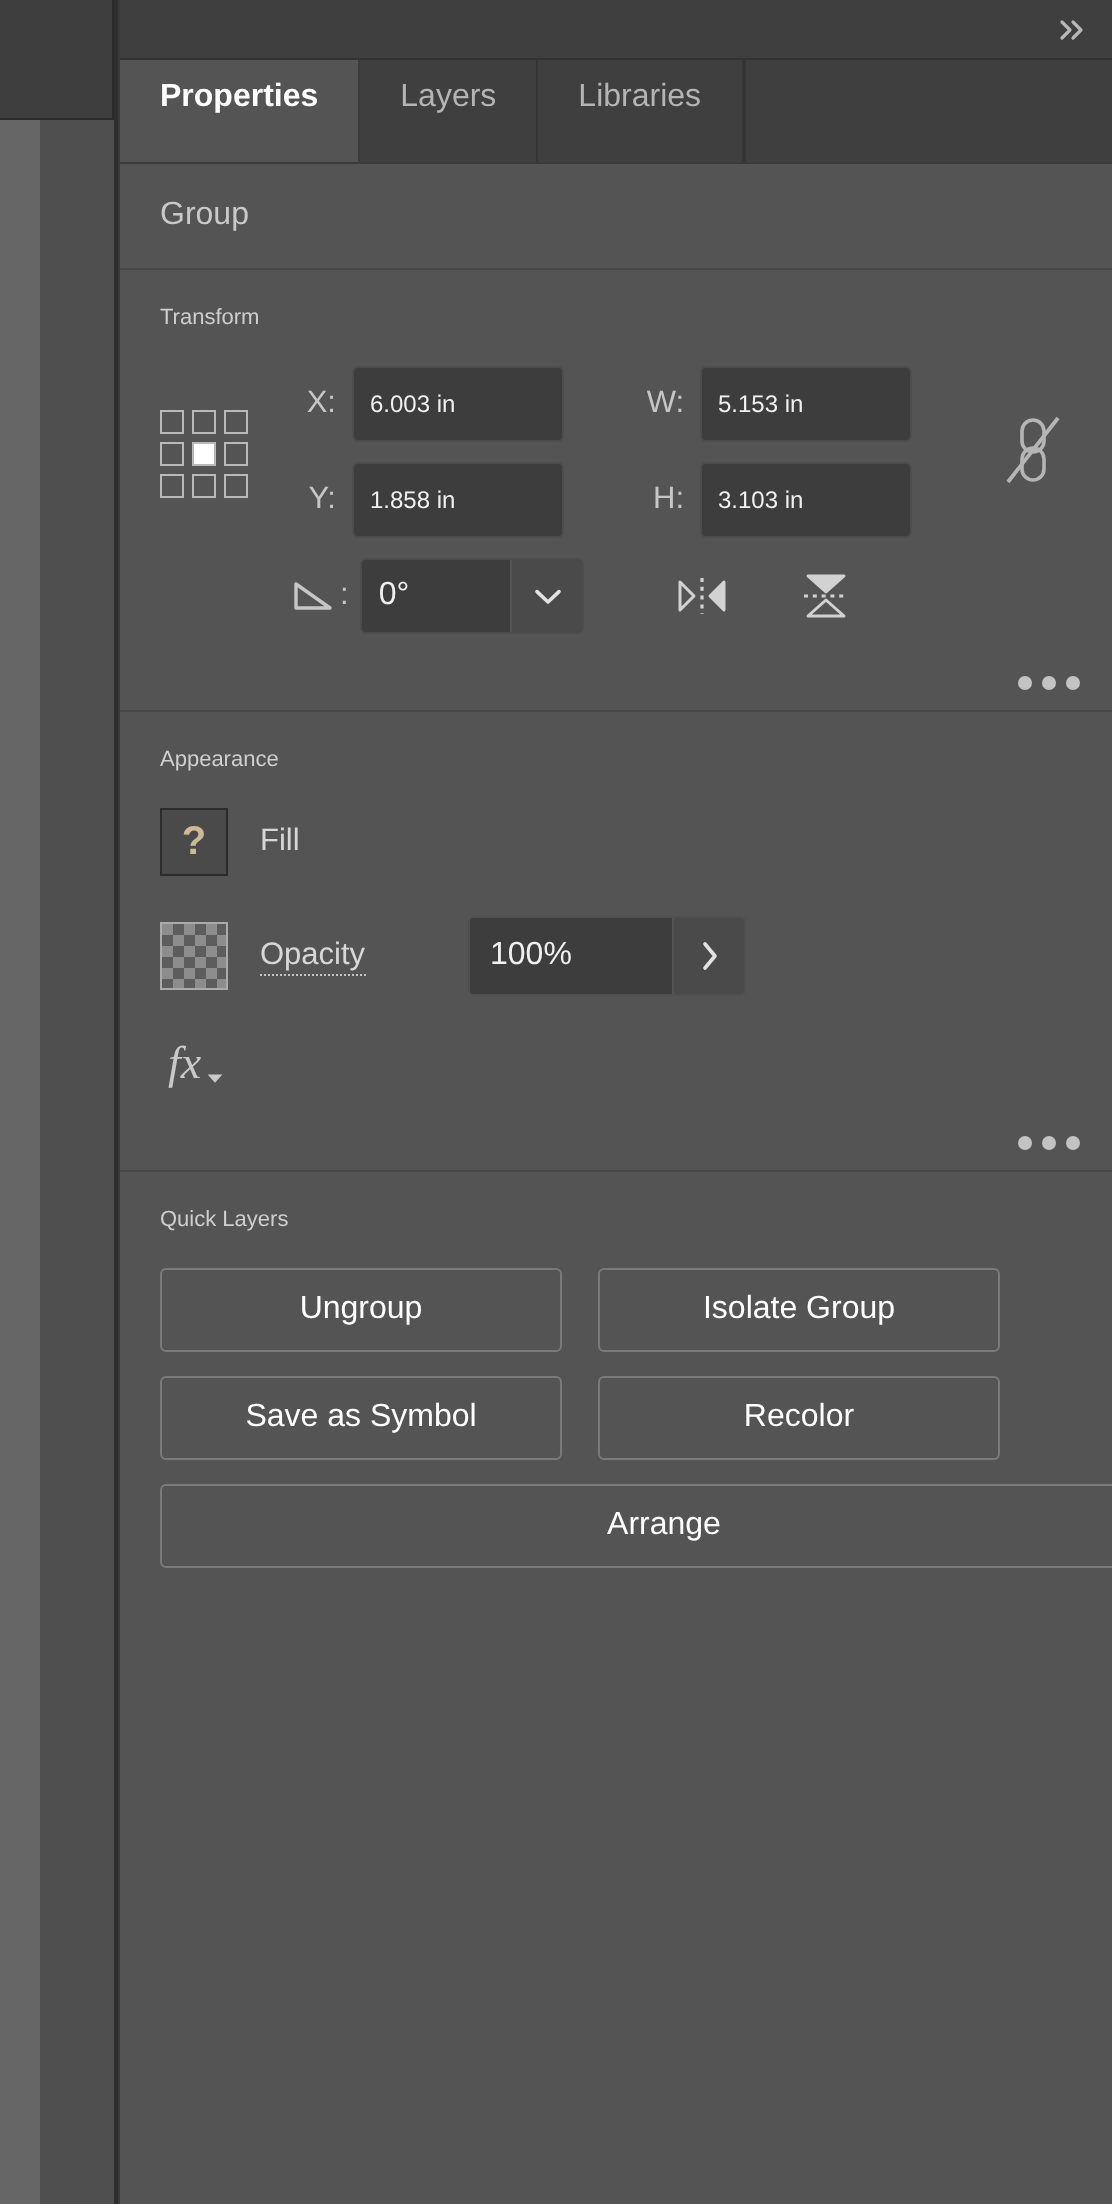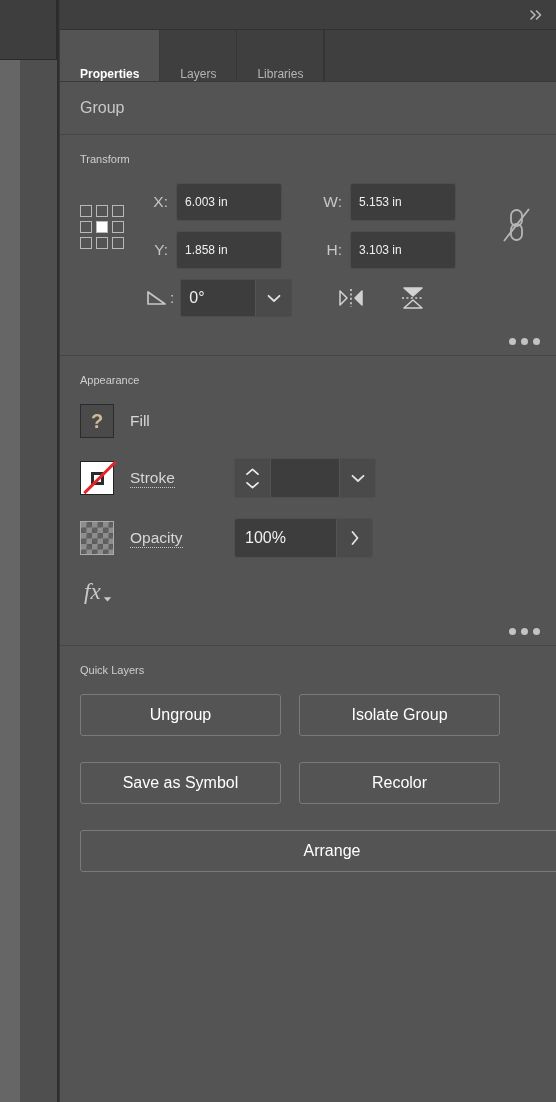--- a/index.html
+++ b/index.html
@@ -80,23 +80,23 @@
 
   
   .tab-strip {
     display: flex;
     height: 52px;
     background: #3f3f3f;
     border-bottom: 1px solid #3a3a3a;
   }
   .tab {
     display: flex;
-    align-items: flex-end;
-    padding: 0 20px;
-    font-size: 12px;
+    align-items: flex-start;
+    padding: 10px 20px;
+    font-size: 16px;
     color: #b4b4b4;
     background: #3f3f3f;
     border-right: 1px solid #353535;
     cursor: pointer;
     white-space: nowrap;
   }
   .tab.active {
     background: #545454;
     color: #ffffff;
     font-weight: bold;
@@ -396,21 +396,21 @@
     font-style: italic;
     font-size: 23px;
     color: #c9c9c9;
     line-height: 1;
   }
 
   
   .qa-grid {
     display: flex;
     flex-wrap: wrap;
-    gap: 26px 18px;
+    gap: 12px 18px;
     padding-bottom: 22px;
   }
   .qa-btn {
     height: 42px;
     background: transparent;
     border: 1px solid #7a7a7a;
     border-radius: 3px;
     color: #ffffff;
     font-size: 16px;
     font-family: "Liberation Sans", sans-serif;
@@ -546,45 +546,20 @@
     <div class="section">
       <div class="section-title">Appearance</div>
 
       <div class="appear-row">
         <div class="swatch swatch-fill">
           <span>?</span>
         </div>
         <div class="appear-label">Fill</div>
       </div>
 
-      <div class="appear-row">
-        <div class="swatch swatch-none">
-          <span class="inner-ring"></span>
-          <span class="slash"></span>
-        </div>
-        <div class="label-slot">
-          <span class="appear-label dotted">Stroke</span>
-        </div>
-        <div class="stroke-combo">
-          <div class="stepper">
-            <svg width="15" height="8" viewBox="0 0 15 8">
-              <path d="M2 6.2 L7.5 1.4 L13 6.2" fill="none" stroke="#ececec" stroke-width="1.7" stroke-linecap="round" stroke-linejoin="round"></path>
-            </svg>
-            <svg width="15" height="8" viewBox="0 0 15 8">
-              <path d="M2 1.8 L7.5 6.6 L13 1.8" fill="none" stroke="#ececec" stroke-width="1.7" stroke-linecap="round" stroke-linejoin="round"></path>
-            </svg>
-          </div>
-          <input class="stroke-weight-input" type="text" value="" style="">
-          <div class="combo-arrow">
-            <svg width="14" height="9" viewBox="0 0 14 9">
-              <path d="M1.5 1.8 L7 7 L12.5 1.8" fill="none" stroke="#e2e2e2" stroke-width="1.8" stroke-linecap="round" stroke-linejoin="round"></path>
-            </svg>
-          </div>
-        </div>
-      </div>
 
       <div class="appear-row">
         <div class="swatch swatch-checker"></div>
         <div class="label-slot">
           <span class="appear-label dotted">Opacity</span>
         </div>
         <div class="opacity-combo">
           <input class="opacity-input" type="text" value="100%" style="">
           <div class="combo-arrow">
             <svg width="10" height="16" viewBox="0 0 10 16">

